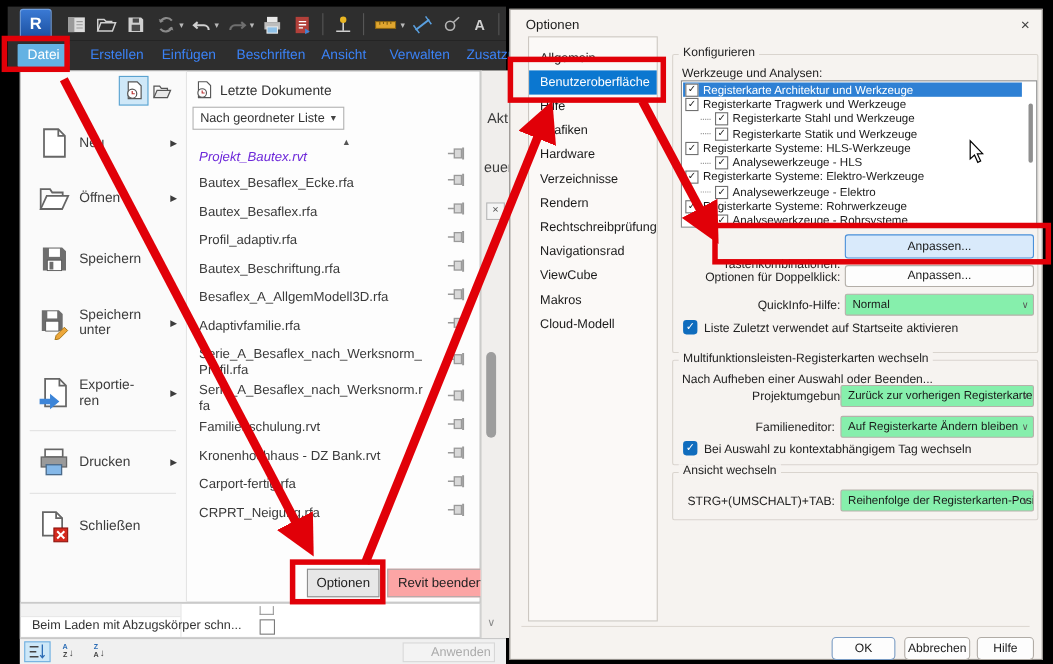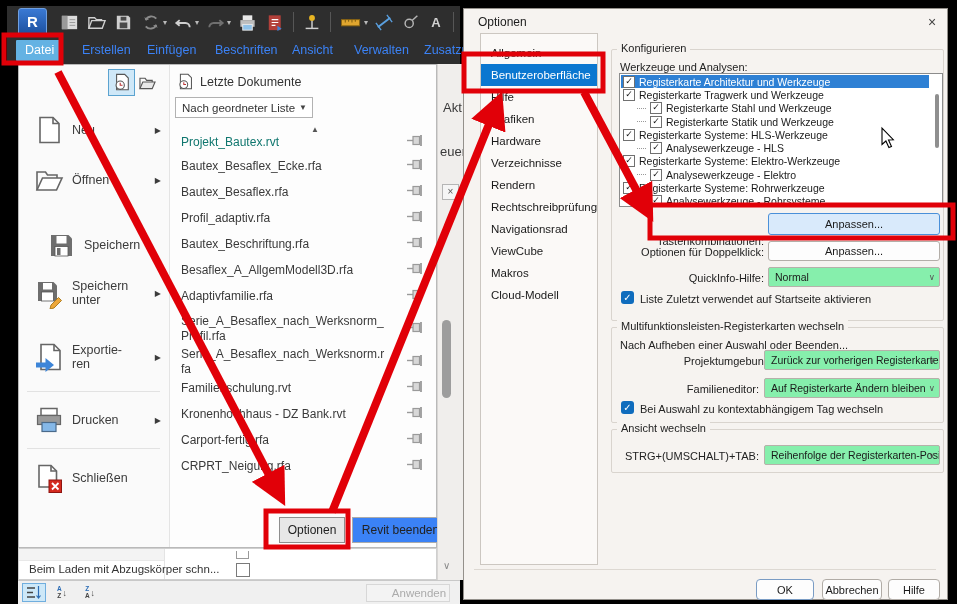--- a/index.html
+++ b/index.html
@@ -35,25 +35,25 @@
   #recent-title{margin-left:6px;font-size:12.5px;color:#333;}
   #sort-select{position:absolute;left:6px;top:32px;width:138px;height:21px;border:1px solid #b2b2b2;background:#fff;
     font-size:11.5px;color:#333;display:flex;align-items:center;padding-left:6px;box-sizing:border-box;}
   #sort-caret{position:absolute;right:5px;font-size:8px;color:#444;}
   #scrollup-hint{position:absolute;left:142px;top:60px;font-size:8px;color:#555;}
   #recent-list{position:absolute;left:0;top:66px;width:262px;}
   .rfile{position:relative;height:26px;display:flex;align-items:center;}
   .rfile.twoline{height:40px;}
   .rfile.clipped{height:22px;color:#8a8a8a;overflow:hidden;}
   .rname{margin-left:12px;width:206px;font-size:12px;color:#3a3a3a;line-height:1.25;word-break:break-all;}
-  .rfile.clipped .rname{color:#0f766e;}
+  .rfile.clipped .rname{color:#6d28d9;font-style:italic;}
   .rpin{position:absolute;right:8px;top:50%;transform:translateY(-50%);}
   .menu-btn{position:absolute;height:26px;font-size:12px;color:#222;display:flex;align-items:center;justify-content:center;box-sizing:border-box;}
   #options-btn{left:260px;top:452px;width:66px;background:#e7e7e7;border:1px solid #8e8e8e;}
-  #exit-btn{left:333px;top:452px;width:97px;background:#3b82f6;border:1px solid #ababab;}
+  #exit-btn{left:333px;top:452px;width:97px;background:#fca5a5;border:1px solid #ababab;}
 
   
   #strip{left:437px;top:64px;width:26px;height:516px;background:#f0eeec;border-left:1px solid #d8d6d4;box-sizing:border-box;}
   .frag{position:absolute;font-size:13px;color:#3a3a3a;}
   #strip-close{position:absolute;left:4px;top:120px;width:15px;height:14px;border:1px solid #b5b5b5;background:#f5f5f5;
     color:#555;font-size:10px;line-height:13px;text-align:center;}
   #strip-thumb{position:absolute;left:4px;top:256px;width:9px;height:78px;background:#9d9d9d;border-radius:5px;}
   #strip-chev{position:absolute;left:5px;top:496px;color:#8a8a8a;font-size:10px;}
 
   
@@ -251,21 +251,21 @@
           <span class="nav-arrow">▶</span>
         </div>
         <div class="nav-item" style="top: 95px;">
           <span class="nav-ic"><svg width="32" height="32" viewBox="0 0 32 32">
               <path d="M4 26 L9.5 14 H29 L23.5 26 Z" fill="#fff" stroke="#666" stroke-width="1.6"></path>
               <path d="M4 26 V8 h8.5 l2 3 H24 v3" fill="none" stroke="#666" stroke-width="1.6"></path>
             </svg></span>
           <span class="nav-label">Öffnen</span>
           <span class="nav-arrow">▶</span>
         </div>
-        <div class="nav-item" style="top: 160px; margin-left: 12px;">
+        <div class="nav-item" style="top: 150px;">
           <span class="nav-ic"><svg width="32" height="32" viewBox="0 0 32 32">
               <path d="M6 6 H23.5 L27 9.5 V27 H6 Z" fill="#6e6e6e"></path>
               <rect x="10" y="17.5" width="13" height="9.5" fill="#fff" stroke="#555" stroke-width="0.8"></rect>
               <rect x="11.5" y="7" width="10" height="7.5" fill="#fff"></rect>
               <rect x="12" y="19" width="3.5" height="7" fill="#6e6e6e"></rect>
             </svg></span>
           <span class="nav-label">Speichern</span>
         </div>
         <div class="nav-item" style="top: 208px;">
           <span class="nav-ic"><svg width="32" height="32" viewBox="0 0 32 32">

